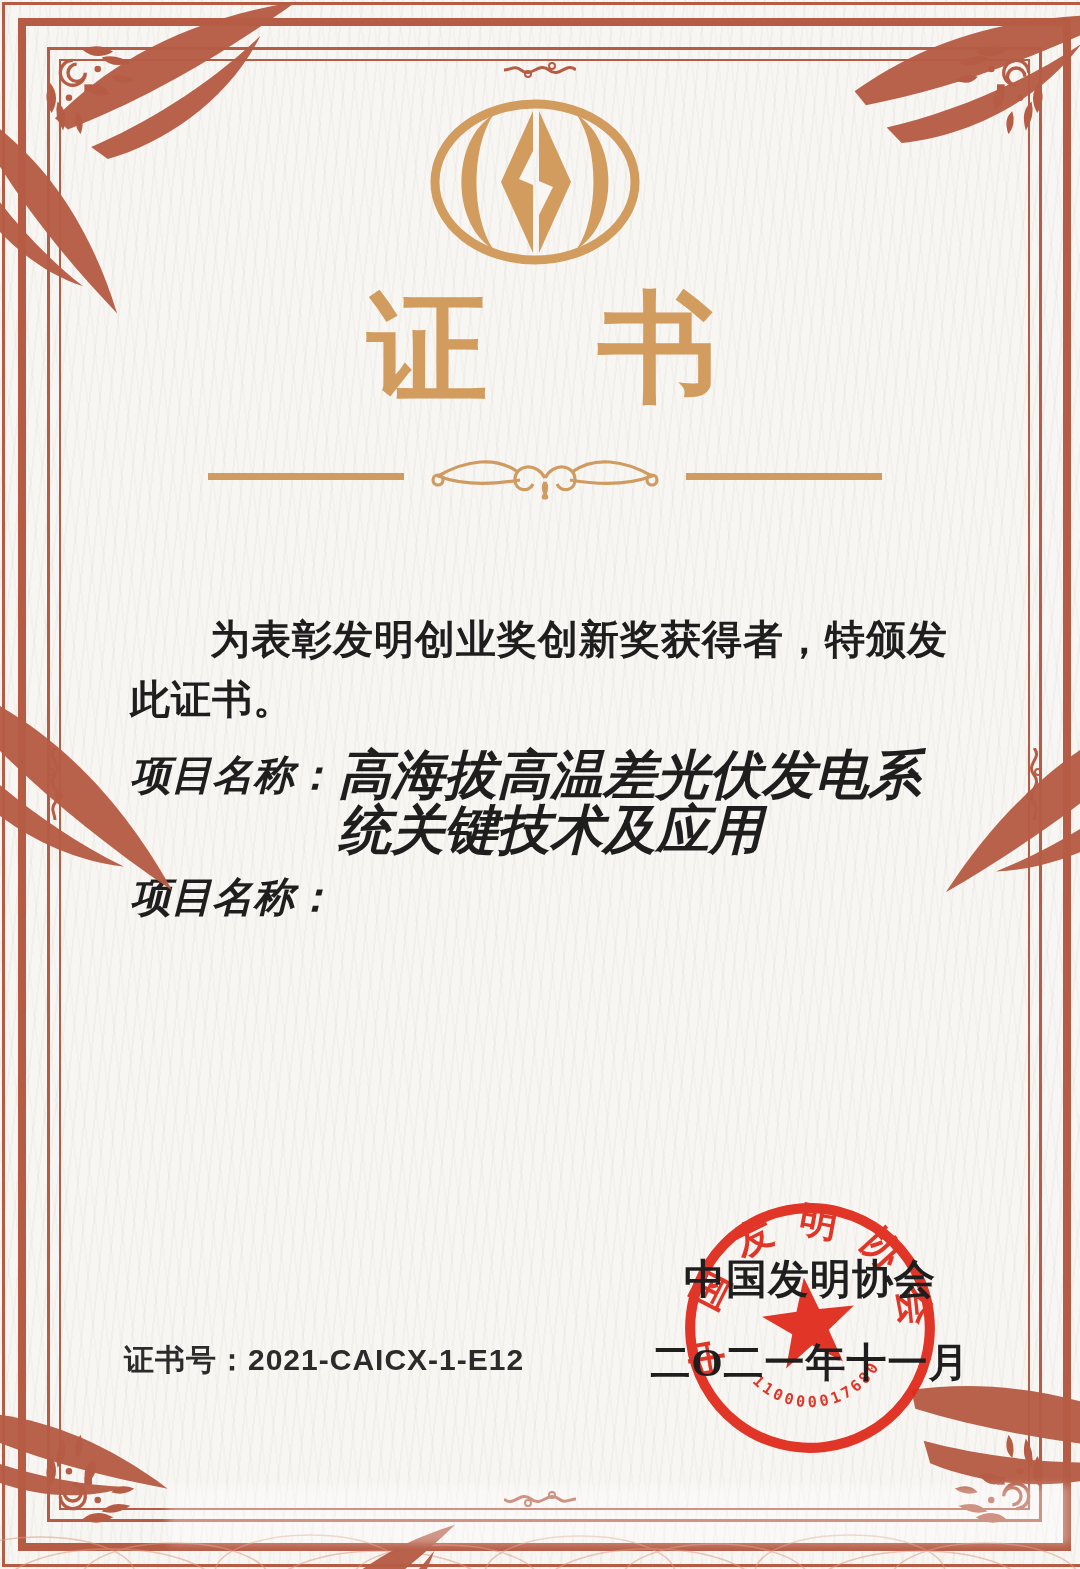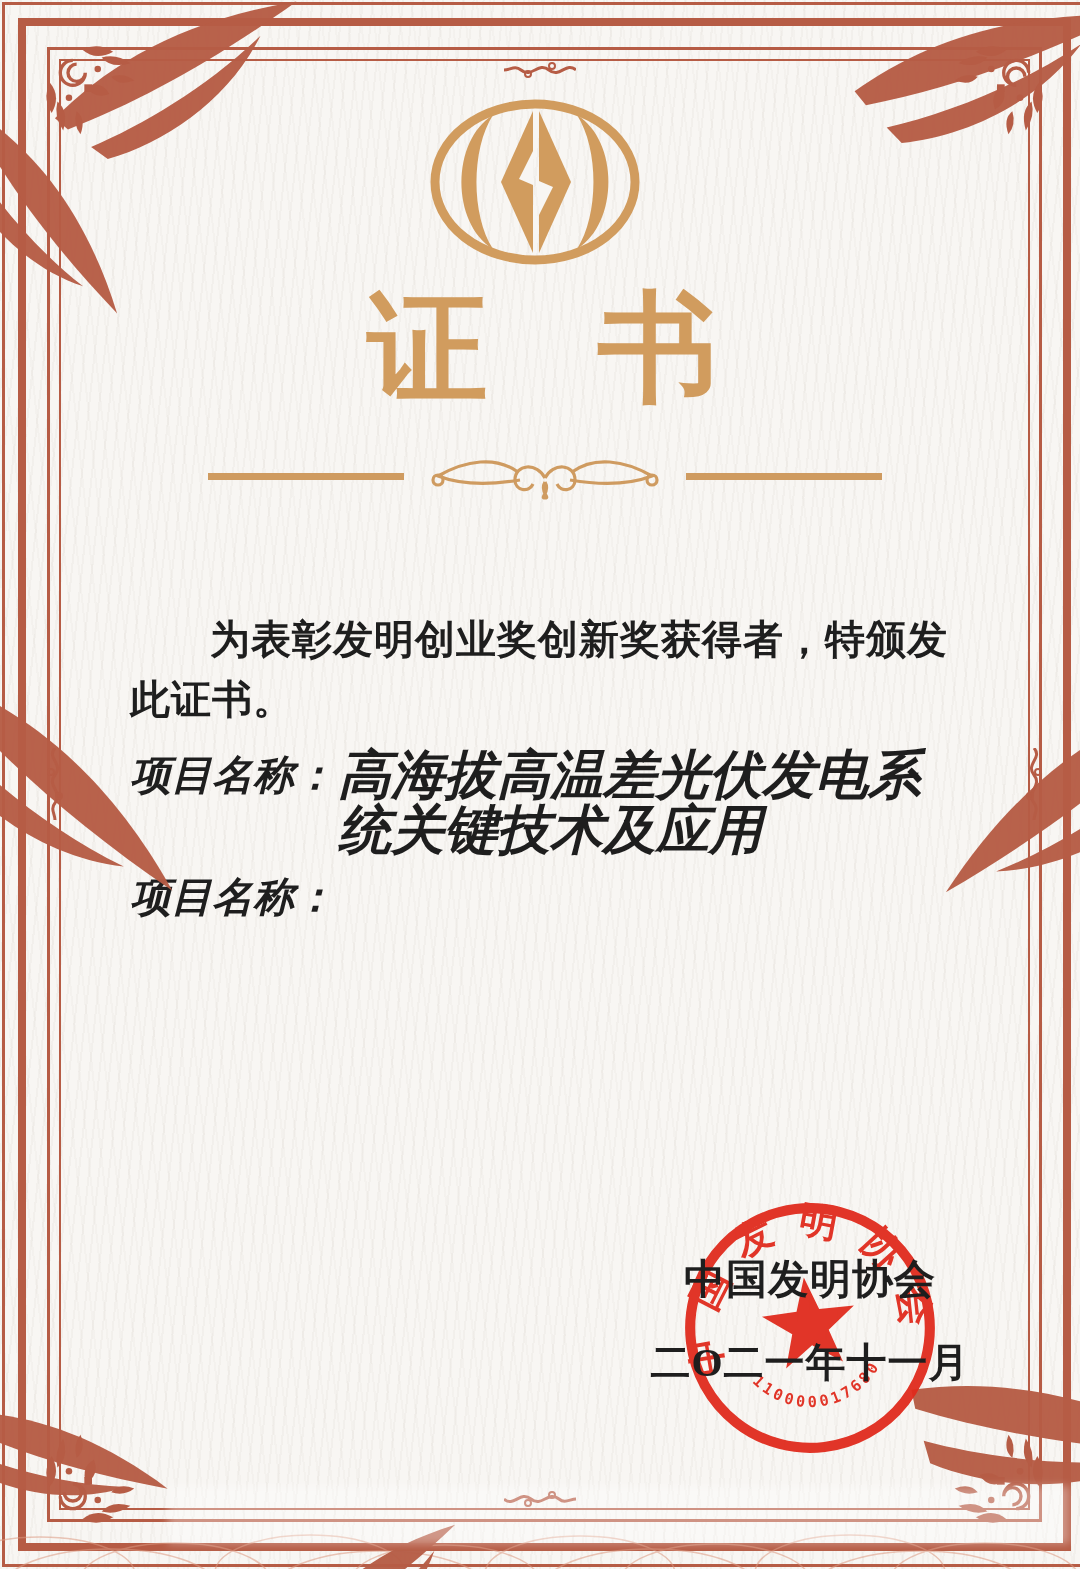--- a/index.html
+++ b/index.html
@@ -180,20 +180,21 @@
       <div class="field-label">项目名称：</div>
       <div class="field-value">高海拔高温差光伏发电系统关键技术及应用</div>
     </div>
     <div class="field-row">
       <div class="field-label">项目名称：</div>
     </div>
     <div class="field-row">
     </div>
   </div>
 
+  <div class="certno"><span>证书号：</span><span>2021-CAICX-1-E12</span></div>
 
   <svg class="seal" viewBox="0 0 260 260">
     <circle cx="130" cy="130" r="118" fill="none" stroke="#e02a1c" stroke-width="10"></circle>
     <polygon points="130,80 141.2,112.6 175.6,113.2 148.1,133.9 158.2,166.8 130,147 101.8,166.8 111.9,133.9 84.4,113.2 118.8,112.6" fill="#e02a1c"></polygon>
     <path id="seal-arc-top" d="M46.6,168.9 A92,92 0 1 1 213.4,168.9" fill="none"></path>
     <path id="seal-arc-bottom" d="M62.5,169 A78,78 0 0 0 197.5,169" fill="none"></path>
     <text class="seal-arc-top"><textPath href="#seal-arc-top" startOffset="6">中国发明协会</textPath></text>
     <text class="seal-arc-num"><textPath href="#seal-arc-bottom" startOffset="8">1100000176802</textPath></text>
   </svg>
 

